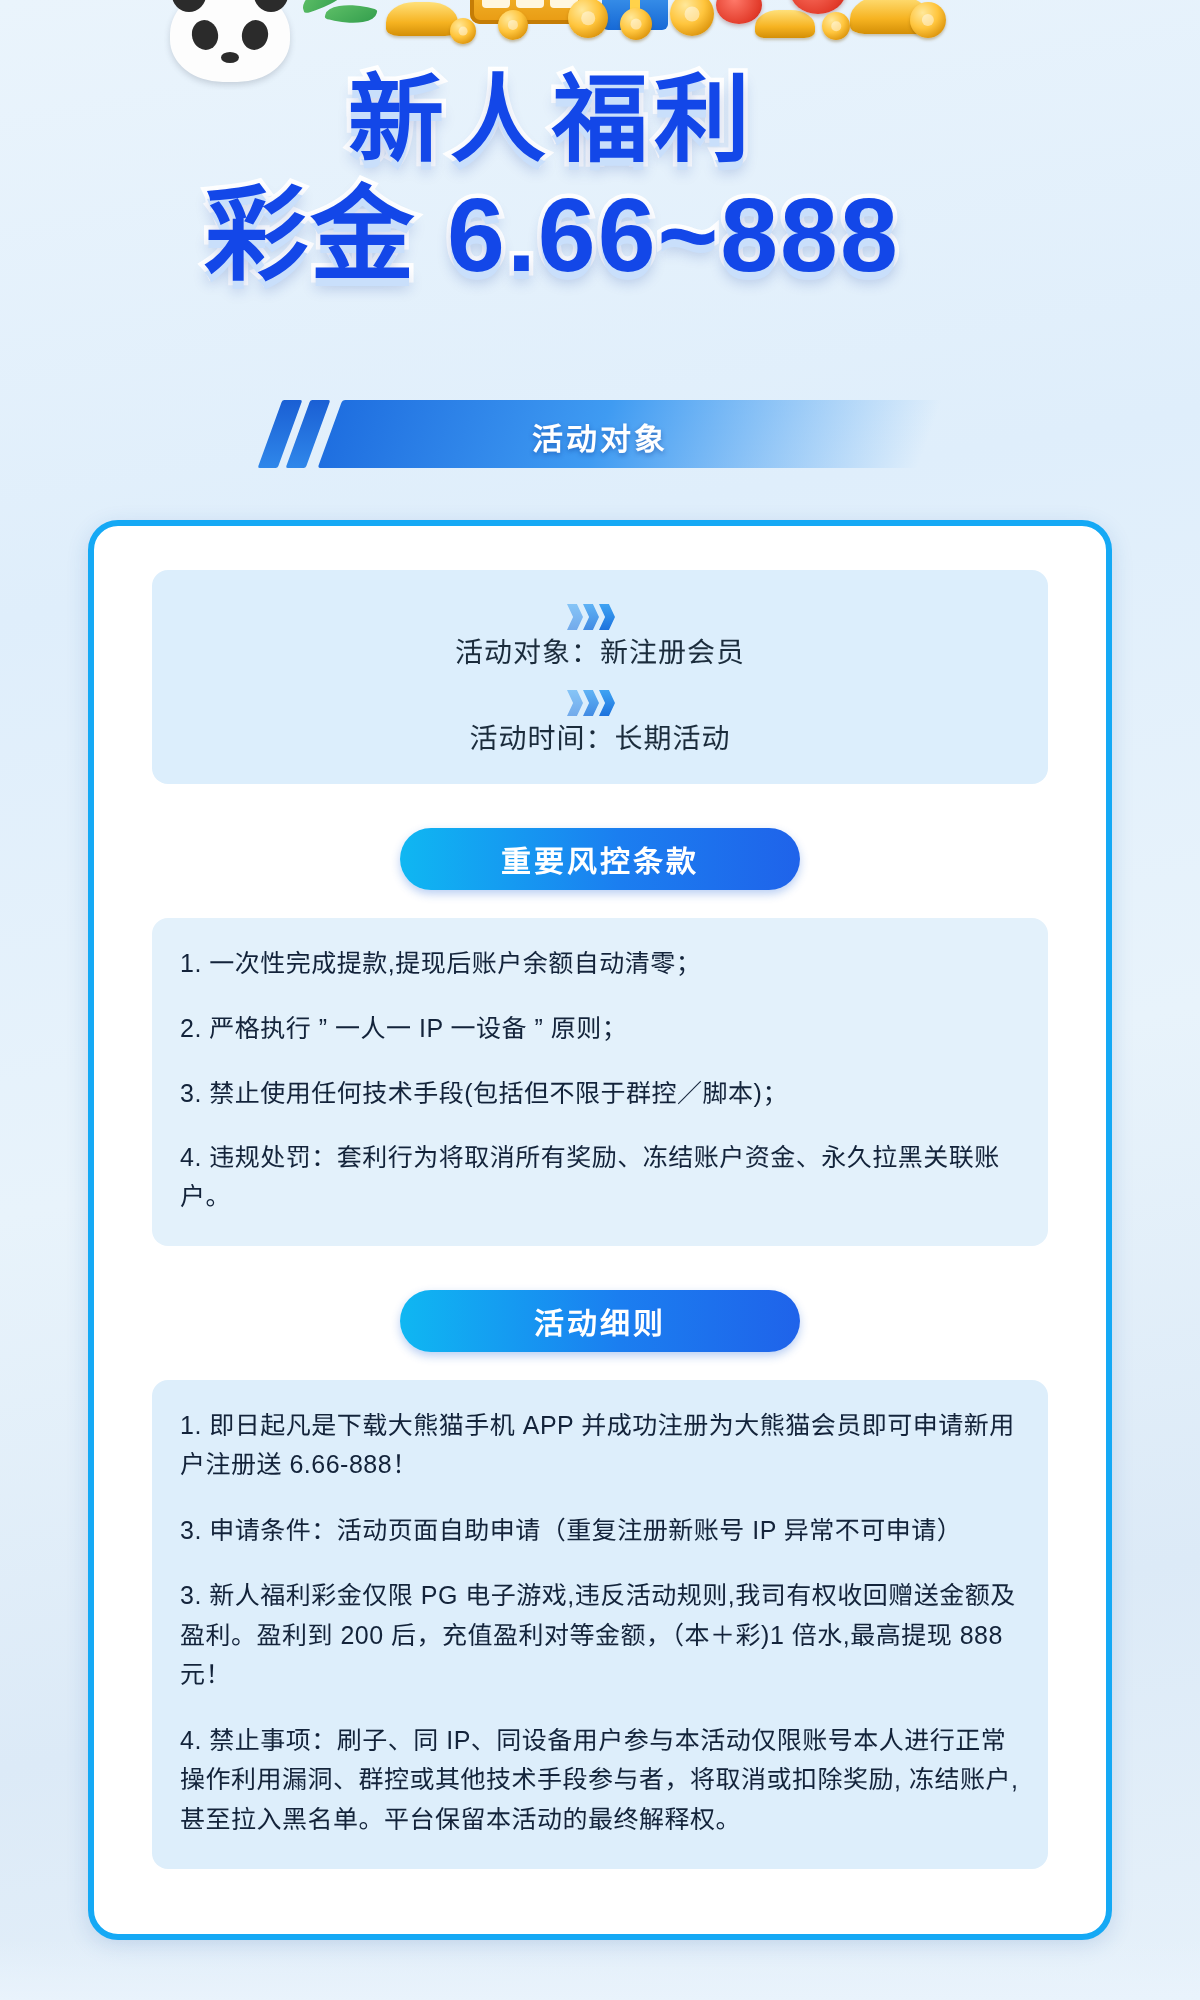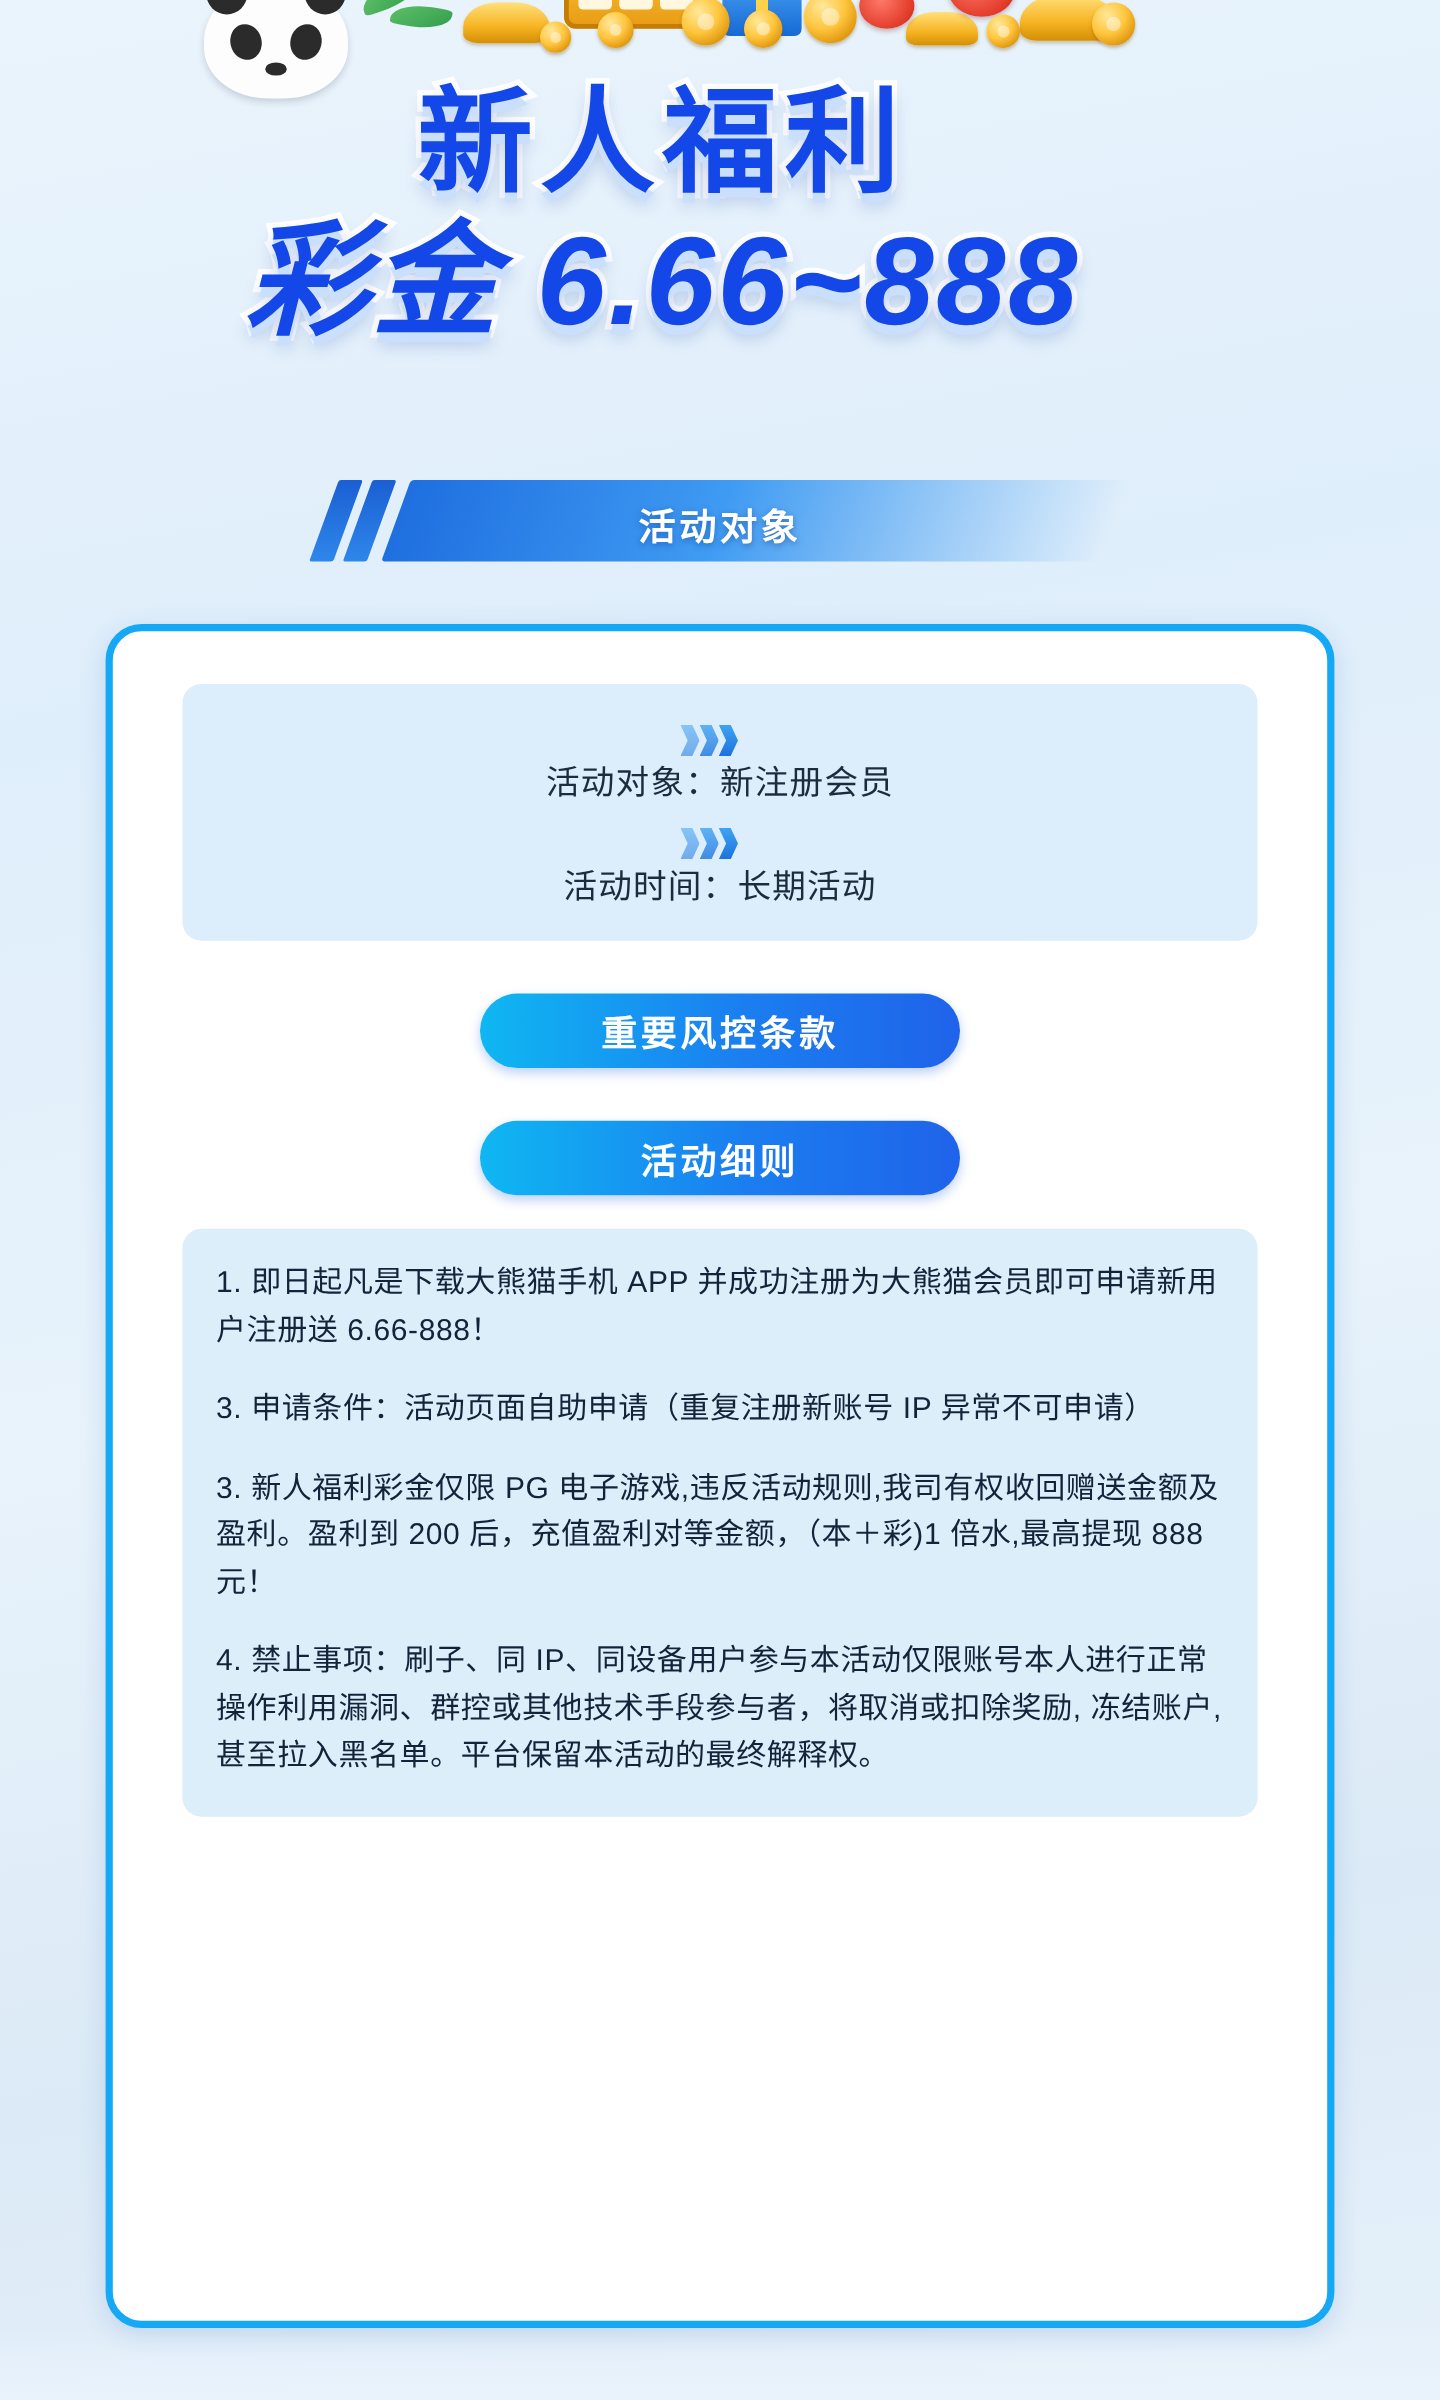--- a/index.html
+++ b/index.html
@@ -175,21 +175,20 @@
     font-size: 104px;
     font-weight: bold;
     letter-spacing: 2px;
     color: #1347e8;
     line-height: 1.05;
     -webkit-text-stroke: 9px #ffffff;
     paint-order: stroke fill;
     text-shadow:
       0 8px 0 #c9dffb,
       0 10px 14px rgba(20,60,160,.25);
-    font-style: italic;
   }
 
   
   .ribbon {
     position: absolute;
     left: 270px;
     top: 400px;
     width: 660px;
     height: 68px;
   }
@@ -408,20 +407,26 @@
             <span class="a1"></span>
               <span class="a2"></span>
               <span class="a3"></span>
           </div>
           <div class="info-text">活动时间：长期活动</div>
         </div>
       </div>
 
       <div class="pill">重要风控条款</div>
 
+      <div class="rules-box">
+        <div class="rule-item">1. 一次性完成提款,提现后账户余额自动清零；</div>
+        <div class="rule-item">2. 严格执行 ” 一人一 IP 一设备 ” 原则；</div>
+        <div class="rule-item">3. 禁止使用任何技术手段(包括但不限于群控／脚本)；</div>
+        <div class="rule-item">4. 违规处罚：套利行为将取消所有奖励、冻结账户资金、永久拉黑关联账户。</div>
+      </div>
 
       <div class="pill">活动细则</div>
 
       <div class="details-box">
         <div class="detail-item">1. 即日起凡是下载大熊猫手机 APP 并成功注册为大熊猫会员即可申请新用户注册送 6.66-888！</div>
         <div class="detail-item">3. 申请条件：活动页面自助申请（重复注册新账号 IP 异常不可申请）</div>
         <div class="detail-item">3. 新人福利彩金仅限 PG 电子游戏,违反活动规则,我司有权收回赠送金额及盈利。盈利到 200 后，充值盈利对等金额，（本＋彩)1 倍水,最高提现 888 元！</div>
         <div class="detail-item">4. 禁止事项：刷子、同 IP、同设备用户参与本活动仅限账号本人进行正常操作利用漏洞、群控或其他技术手段参与者，将取消或扣除奖励, 冻结账户, 甚至拉入黑名单。平台保留本活动的最终解释权。</div>
       </div>
 

